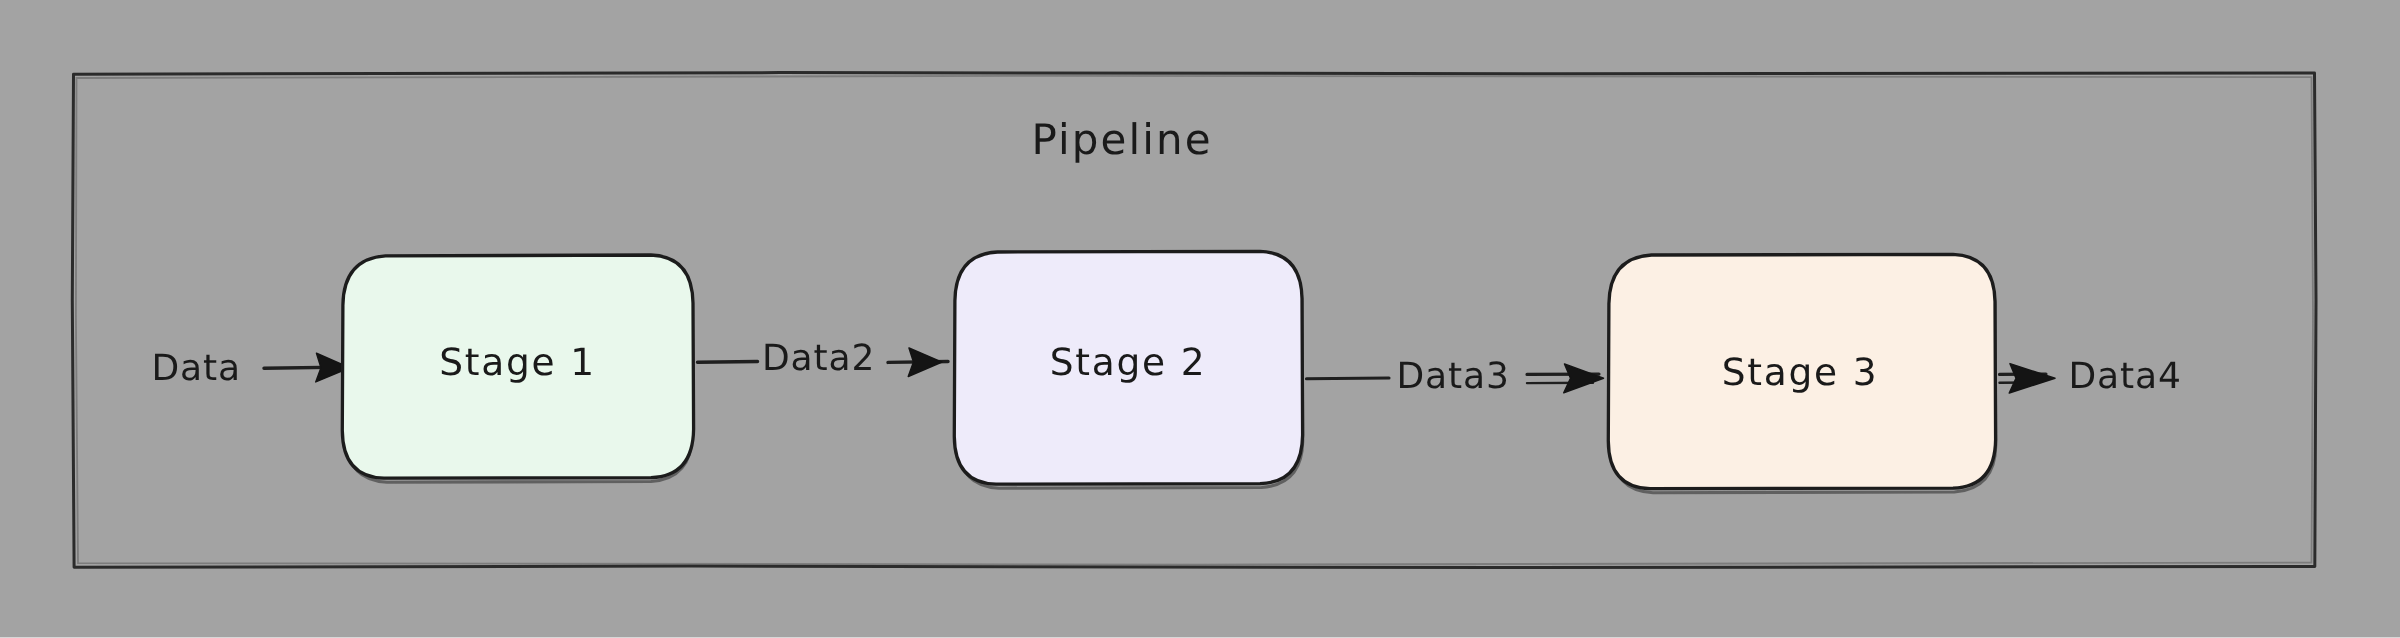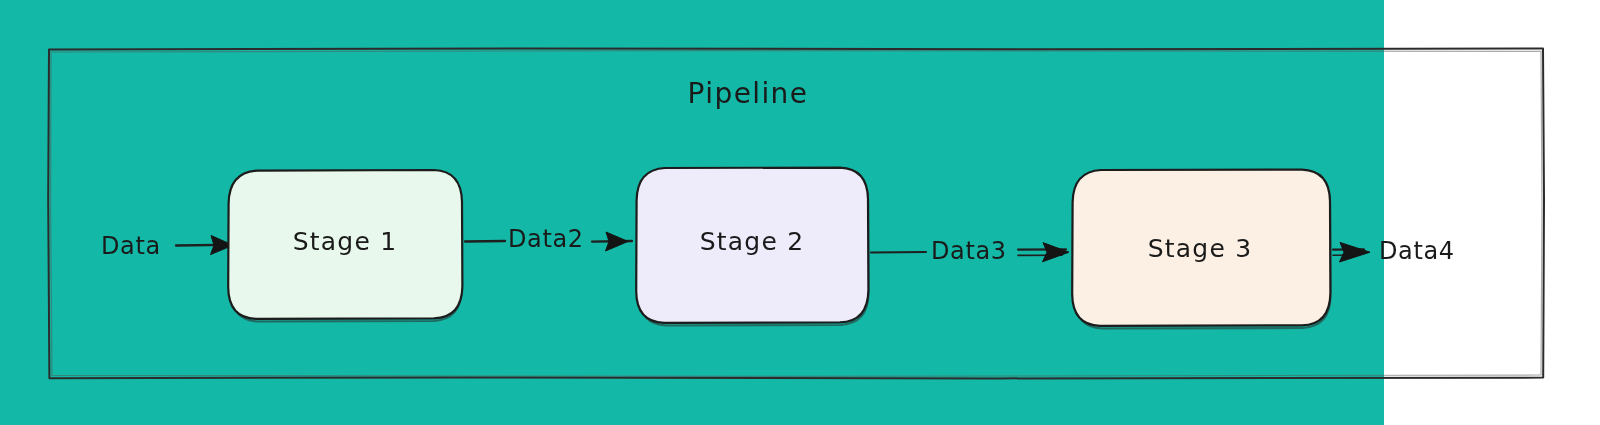--- a/index.html
+++ b/index.html
@@ -8,24 +8,23 @@
     background: #ffffff;
   }
   body {
     width: 1600px;
     height: 425px;
     overflow: hidden;
     font-family: "DejaVu Sans", sans-serif;
   }
   #diagram-root {
     position: relative;
-    width: 1372px;
+    width: 1600px;
     height: 425px;
-    background: #14b8a6;
-    padding-left: 12px;
+    background: #a3a3a3;
   }
   #diagram-svg {
     position: absolute;
     left: 0;
     top: 0;
     width: 1600px;
     height: 425px;
     display: block;
   }
   .sketch-label {

